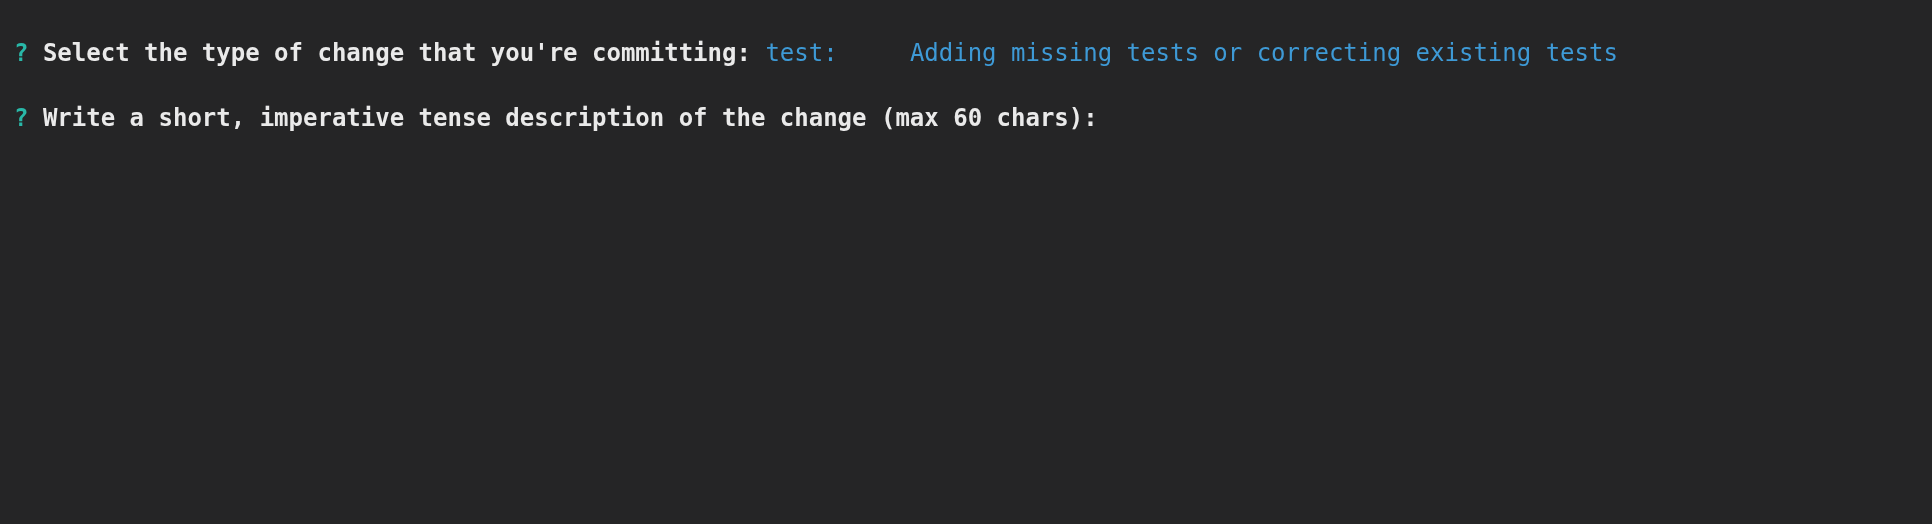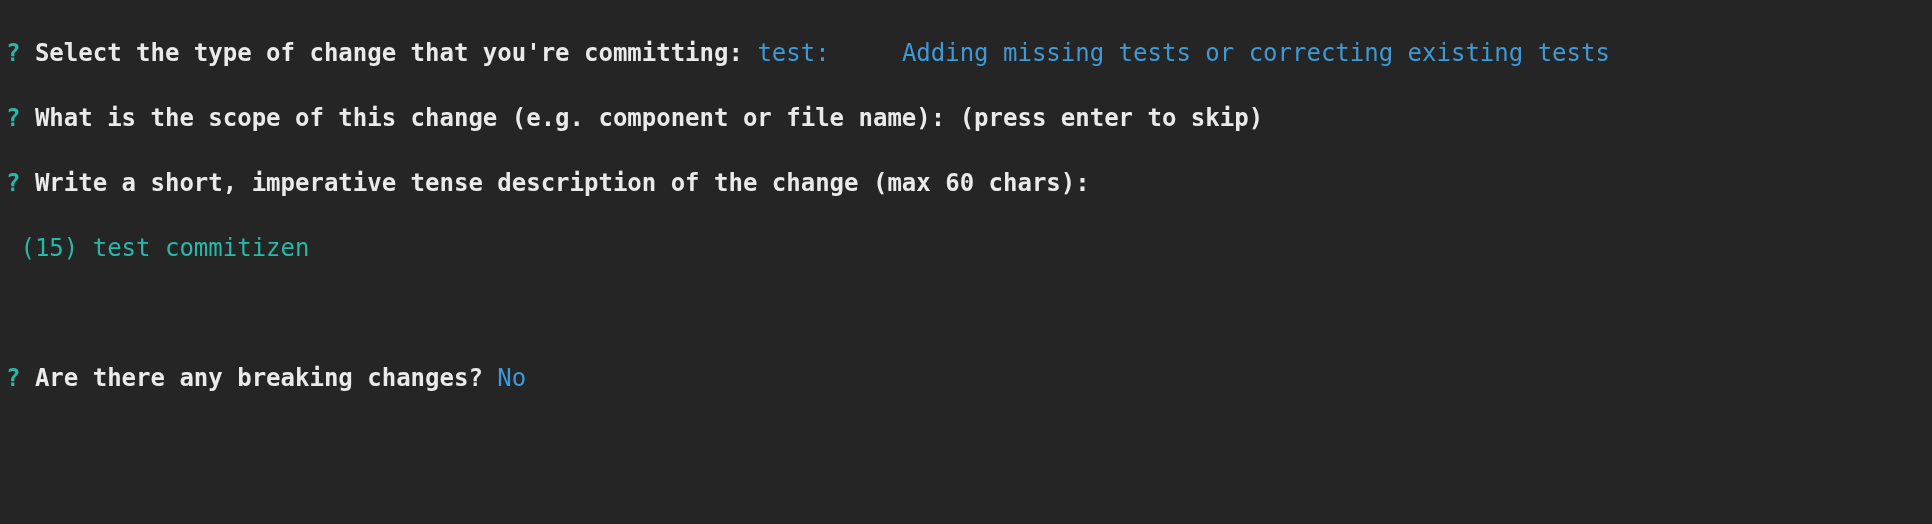--- a/index.html
+++ b/index.html
@@ -12,36 +12,33 @@
   }
   .terminal {
     font-family: "Menlo", "Consolas", "DejaVu Sans Mono", monospace;
     font-size: 24px;
     line-height: 32.5px;
     color: #d0d0d0;
     padding: 4px 6px;
     white-space: pre;
     font-weight: 400;
   }
-  .line { display: block; }
+  .line { display: block; margin-left: 8px; }
   .bold { font-weight: 700; color: #eaeaea; }
   .cyan { color: #29b8a8; }
   .blue { color: #3e9ad6; }
   .q { color: #29b8a8; font-weight: 700; }
 </style>
 </head>
 <body>
 
 <div class="terminal">
 <span class="line"><span class="q">?</span> <span class="bold">Select the type of change that you're committing:</span> <span class="blue">test:</span>     <span class="blue">Adding missing tests or correcting existing tests</span></span>
-<span class="line"><span class="q">?</span> <span class="bold">What is the scope of this change (e.g. component or file name): (press enter to skip)</span></span>
 <span class="line"><span class="q">?</span> <span class="bold">Write a short, imperative tense description of the change (max 60 chars):</span></span>
-<span class="line"> <span class="cyan">(15)</span> <span class="cyan">test commitizen</span></span>
 <span class="line"> </span>
-<span class="line"><span class="q">?</span> <span class="bold">Are there any breaking changes?</span> <span class="blue">No</span></span>
 
 
 
 
 
 
 
 </div>
 
 </body></html>

